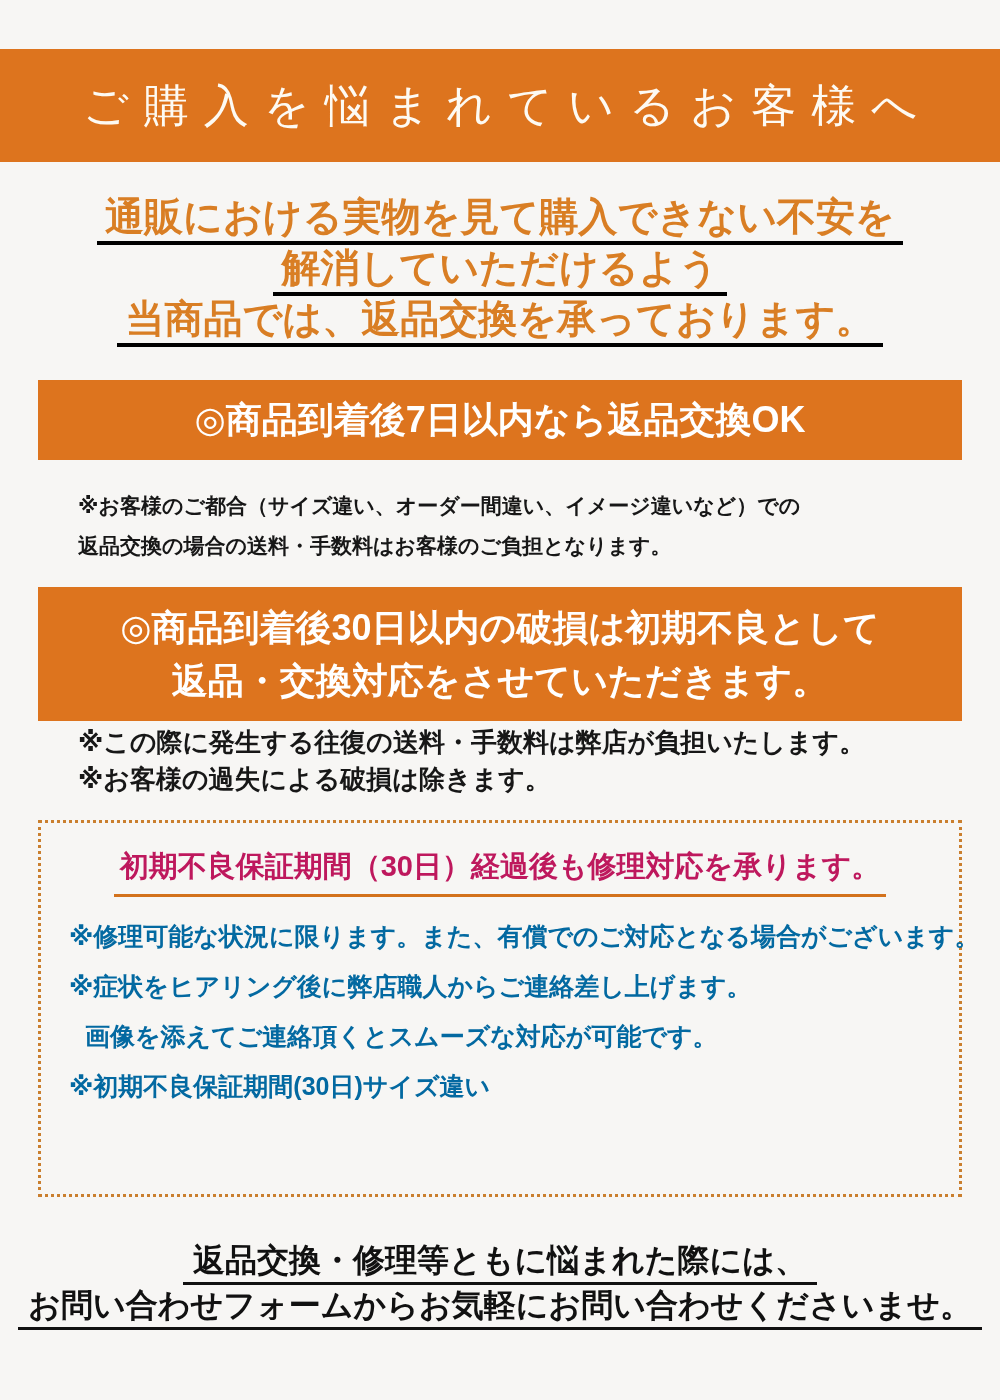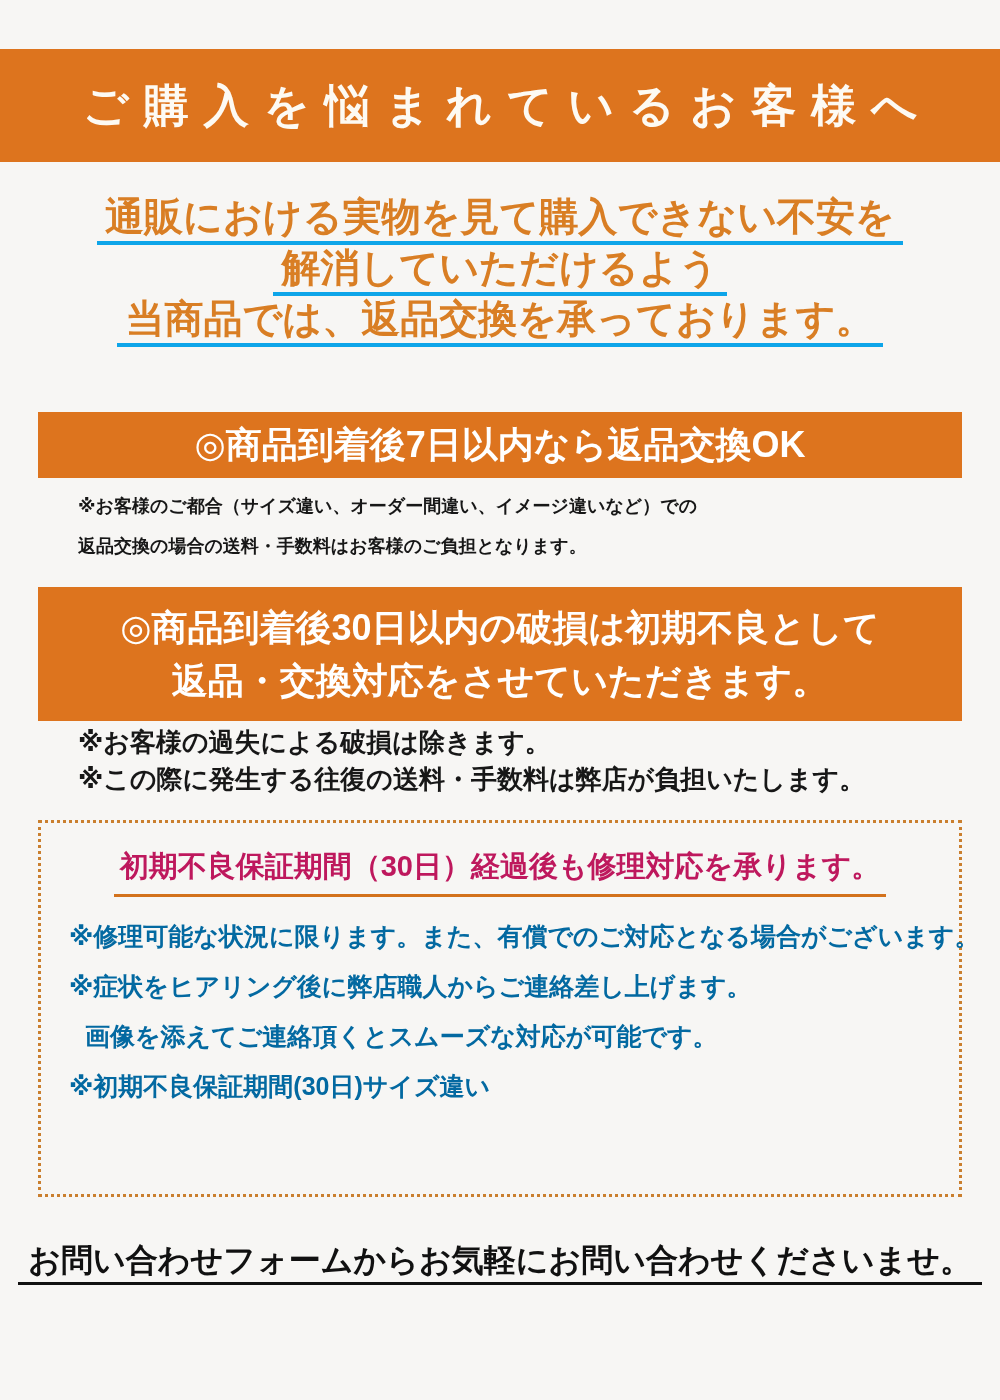--- a/index.html
+++ b/index.html
@@ -17,64 +17,64 @@
 
   
   .header-banner {
     position: absolute; top: 49px; left: 0;
     width: 1000px; height: 113px;
     background: #dd741e;
     display: flex; align-items: center; justify-content: center;
   }
   .header-banner .title {
     font-family: "Liberation Serif", "DejaVu Serif", serif;
-    font-weight: 700;
+    font-weight: 400;
     font-size: 45px;
     color: #fdfaf3;
     letter-spacing: 15px;
     margin-right: -15px; 
     white-space: nowrap;
   }
 
   
   .intro {
     position: absolute; top: 193px; left: 0;
     width: 1000px;
     text-align: center;
   }
   .intro-line { line-height: 51px; height: 51px; }
   .intro-line span {
     display: inline-block;
     font-size: 39px; font-weight: 800;
     color: #d97e24;
-    border-bottom: 4px solid #0ea5e9;
+    border-bottom: 4px solid #000000;
     padding: 0 8px 1px 8px;
     white-space: nowrap;
     line-height: 47px;
   }
 
   
   .orange-banner {
     position: absolute; left: 38px; width: 924px;
     background: #dd741e;
     display: flex; flex-direction: column;
     align-items: center; justify-content: center;
     color: #ffffff; font-weight: 800;
     text-align: center;
   }
-  .banner-seven { top: 412px; height: 66px; font-size: 36px; }
+  .banner-seven { top: 380px; height: 80px; font-size: 36px; }
   .banner-thirty { top: 587px; height: 134px; font-size: 36px; line-height: 53px; }
   .orange-banner .bline { white-space: nowrap; }
 
   
   .note-block {
     position: absolute; left: 78px;
     color: #171717; font-weight: 700;
   }
-  .note-seven { top: 486px; font-size: 18px; line-height: 40px; }
+  .note-seven { top: 486px; font-size: 21px; line-height: 40px; }
   .note-thirty { top: 724px; font-size: 26px; line-height: 37px; }
   .note-block .cont { }
   .note-line { white-space: nowrap; }
 
   
   .repair-box {
     position: absolute; top: 820px; left: 38px;
     width: 924px; height: 377px;
     border: 3px dotted #ca7f2e;
     box-sizing: border-box;
@@ -136,33 +136,34 @@
     <div class="note-line">※お客様のご都合（サイズ違い、オーダー間違い、イメージ違いなど）での</div>
     <div class="note-line cont">返品交換の場合の送料・手数料はお客様のご負担となります。</div>
   </div>
 
   <div class="orange-banner banner-thirty">
     <div class="bline">◎商品到着後30日以内の破損は初期不良として</div>
     <div class="bline">返品・交換対応をさせていただきます。</div>
   </div>
 
   <div class="note-block note-thirty">
+    <div class="note-line">※この際に発生する往復の送料・手数料は弊店が負担いたします。</div>
     <div class="note-line">※お客様の過失による破損は除きます。</div>
-    <div class="note-line">※この際に発生する往復の送料・手数料は弊店が負担いたします。</div>
   </div>
 
   <div class="repair-box">
     <div class="repair-title-row">
       <span>初期不良保証期間（30日）経過後も修理対応を承ります。</span>
     </div>
     <div class="repair-notes">
       <div class="repair-note">※修理可能な状況に限ります。また、有償でのご対応となる場合がございます。</div>
       <div class="repair-note">※症状をヒアリング後に弊店職人からご連絡差し上げます。</div>
       <div class="repair-note cont">画像を添えてご連絡頂くとスムーズな対応が可能です。</div>
       <div class="repair-note">※初期不良保証期間(30日)サイズ違い</div>
     </div>
   </div>
 
   <div class="footer">
+    <div class="footer-line"><span>返品交換・修理等ともに悩まれた際には、</span></div>
     <div class="footer-line"><span>お問い合わせフォームからお気軽にお問い合わせくださいませ。</span></div>
   </div>
 
 </div>
 
 </body></html>

